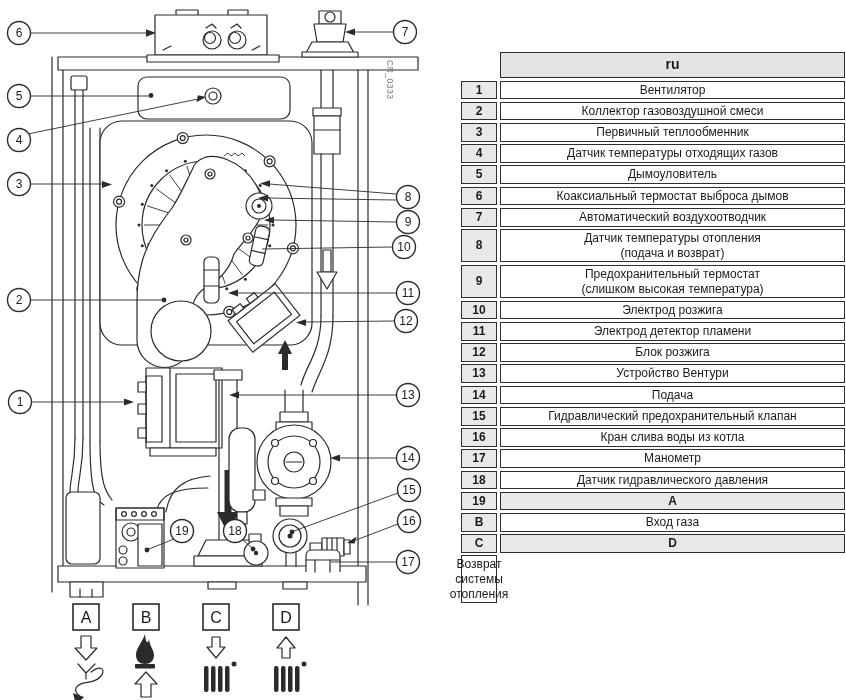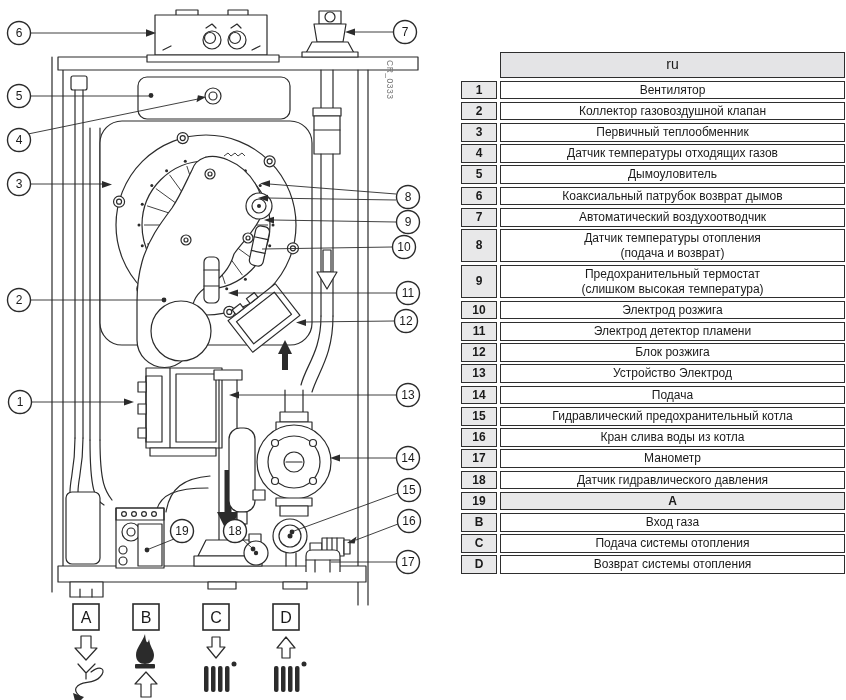--- a/index.html
+++ b/index.html
@@ -6,21 +6,21 @@
   #page{position:relative;width:846px;height:700px;background:#fff;overflow:hidden;
         font-family:"Liberation Sans", sans-serif;color:#1a1a1a;}
   #diagram-svg{position:absolute;left:0;top:0;}
   
   #legend{position:absolute;left:461px;top:52px;width:384px;
           display:grid;grid-template-columns:36px 1fr;gap:2.6px 3px;}
   .lcell{border:1.5px solid var(--border,#2e2e2e);background:#fff;
          display:flex;align-items:center;justify-content:center;text-align:center;
          font-size:12px;line-height:1.22;padding:1px 6px;min-height:16px;box-sizing:border-box;}
   .lhead-spacer{border:none;background:transparent;}
-  .lhead{background:var(--headbg,#e4e4e6);font-weight:normal;font-size:14px;min-height:26px;}
+  .lhead{background:var(--headbg,#e4e4e6);font-weight:bold;font-size:14px;min-height:26px;}
   .lnum{background:var(--numbg,#e8e8e9);font-weight:bold;padding:1px 2px;}
   .llabel{white-space:pre-line;}
   
   .ln{stroke:var(--line,#2b2b2b);stroke-width:1.2;fill:none;stroke-linecap:round;stroke-linejoin:round;}
   .lnw{stroke:var(--line,#2b2b2b);stroke-width:1.2;fill:#fff;stroke-linejoin:round;}
   .lnt{stroke:var(--line,#2b2b2b);stroke-width:0.9;fill:none;}
   .blk{fill:var(--line,#2b2b2b);stroke:none;}
   .callout circle{fill:#fff;stroke:var(--line,#2b2b2b);stroke-width:1.4;}
   .callout text{font-size:12px;fill:#1a1a1a;text-anchor:middle;}
   .portbox{fill:#fff;stroke:var(--line,#2b2b2b);stroke-width:1.6;}
@@ -468,58 +468,57 @@
     <circle class="blk" cx="304" cy="664" r="2.5"></circle>
   </g>
 </svg>
 
 <div id="legend">
   <div class="lcell lhead-spacer"></div>
   <div class="lcell lhead">ru</div>
 <div class="lcell lnum">1</div>
       <div class="lcell llabel">Вентилятор</div>
       <div class="lcell lnum">2</div>
-      <div class="lcell llabel">Коллектор газовоздушной клапан</div>
+      <div class="lcell llabel">Коллектор газовоздушной смеси</div>
       <div class="lcell lnum">3</div>
       <div class="lcell llabel">Первичный теплообменник</div>
       <div class="lcell lnum">4</div>
       <div class="lcell llabel">Датчик температуры отходящих газов</div>
       <div class="lcell lnum">5</div>
       <div class="lcell llabel">Дымоуловитель</div>
       <div class="lcell lnum">6</div>
-      <div class="lcell llabel">Коаксиальный патрубок возврат дымов</div>
+      <div class="lcell llabel">Коаксиальный термостат выброса дымов</div>
       <div class="lcell lnum">7</div>
       <div class="lcell llabel">Автоматический воздухоотводчик</div>
       <div class="lcell lnum">8</div>
       <div class="lcell llabel">Датчик температуры отопления
 (подача и возврат)</div>
       <div class="lcell lnum">9</div>
       <div class="lcell llabel">Предохранительный термостат
 (слишком высокая температура)</div>
       <div class="lcell lnum">10</div>
       <div class="lcell llabel">Электрод розжига</div>
       <div class="lcell lnum">11</div>
       <div class="lcell llabel">Электрод детектор пламени</div>
       <div class="lcell lnum">12</div>
       <div class="lcell llabel">Блок розжига</div>
       <div class="lcell lnum">13</div>
-      <div class="lcell llabel">Устройство Электрод</div>
+      <div class="lcell llabel">Устройство Вентури</div>
       <div class="lcell lnum">14</div>
       <div class="lcell llabel">Подача</div>
       <div class="lcell lnum">15</div>
-      <div class="lcell llabel">Гидравлический предохранительный котла</div>
+      <div class="lcell llabel">Гидравлический предохранительный клапан</div>
       <div class="lcell lnum">16</div>
       <div class="lcell llabel">Кран слива воды из котла</div>
       <div class="lcell lnum">17</div>
       <div class="lcell llabel">Манометр</div>
       <div class="lcell lnum">18</div>
       <div class="lcell llabel">Датчик гидравлического давления</div>
       <div class="lcell lnum">19</div>
       <div class="lcell lnum">A</div>
       <div class="lcell lnum">B</div>
       <div class="lcell llabel">Вход газа</div>
       <div class="lcell lnum">C</div>
-      <div class="lcell llabel">Подача системы отопления</div>
       <div class="lcell lnum">D</div>
       <div class="lcell llabel">Возврат системы отопления</div>
     </div>
 
 </div>
 
 </body></html>

